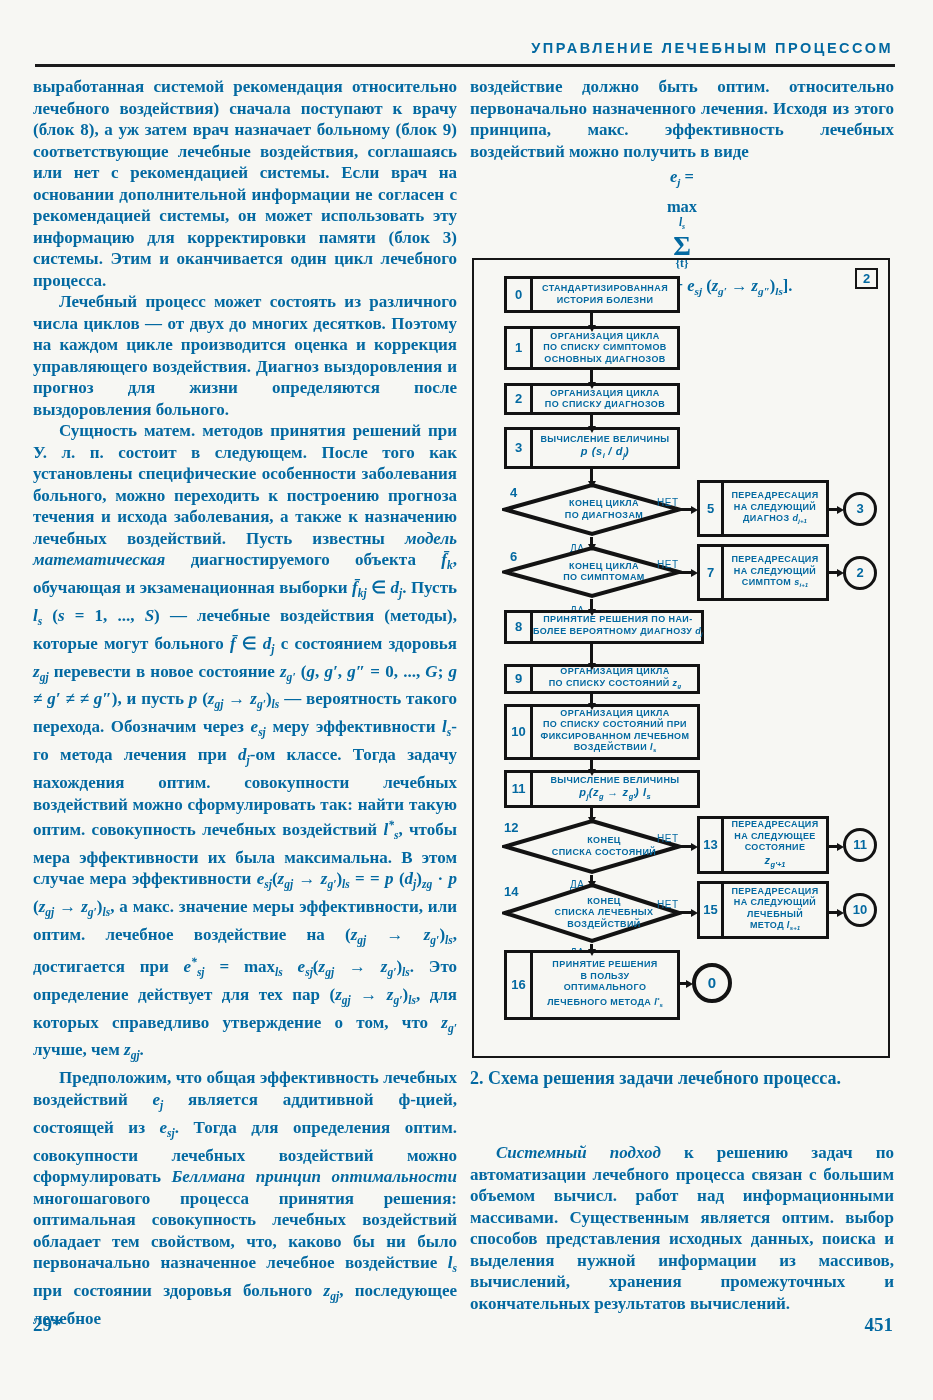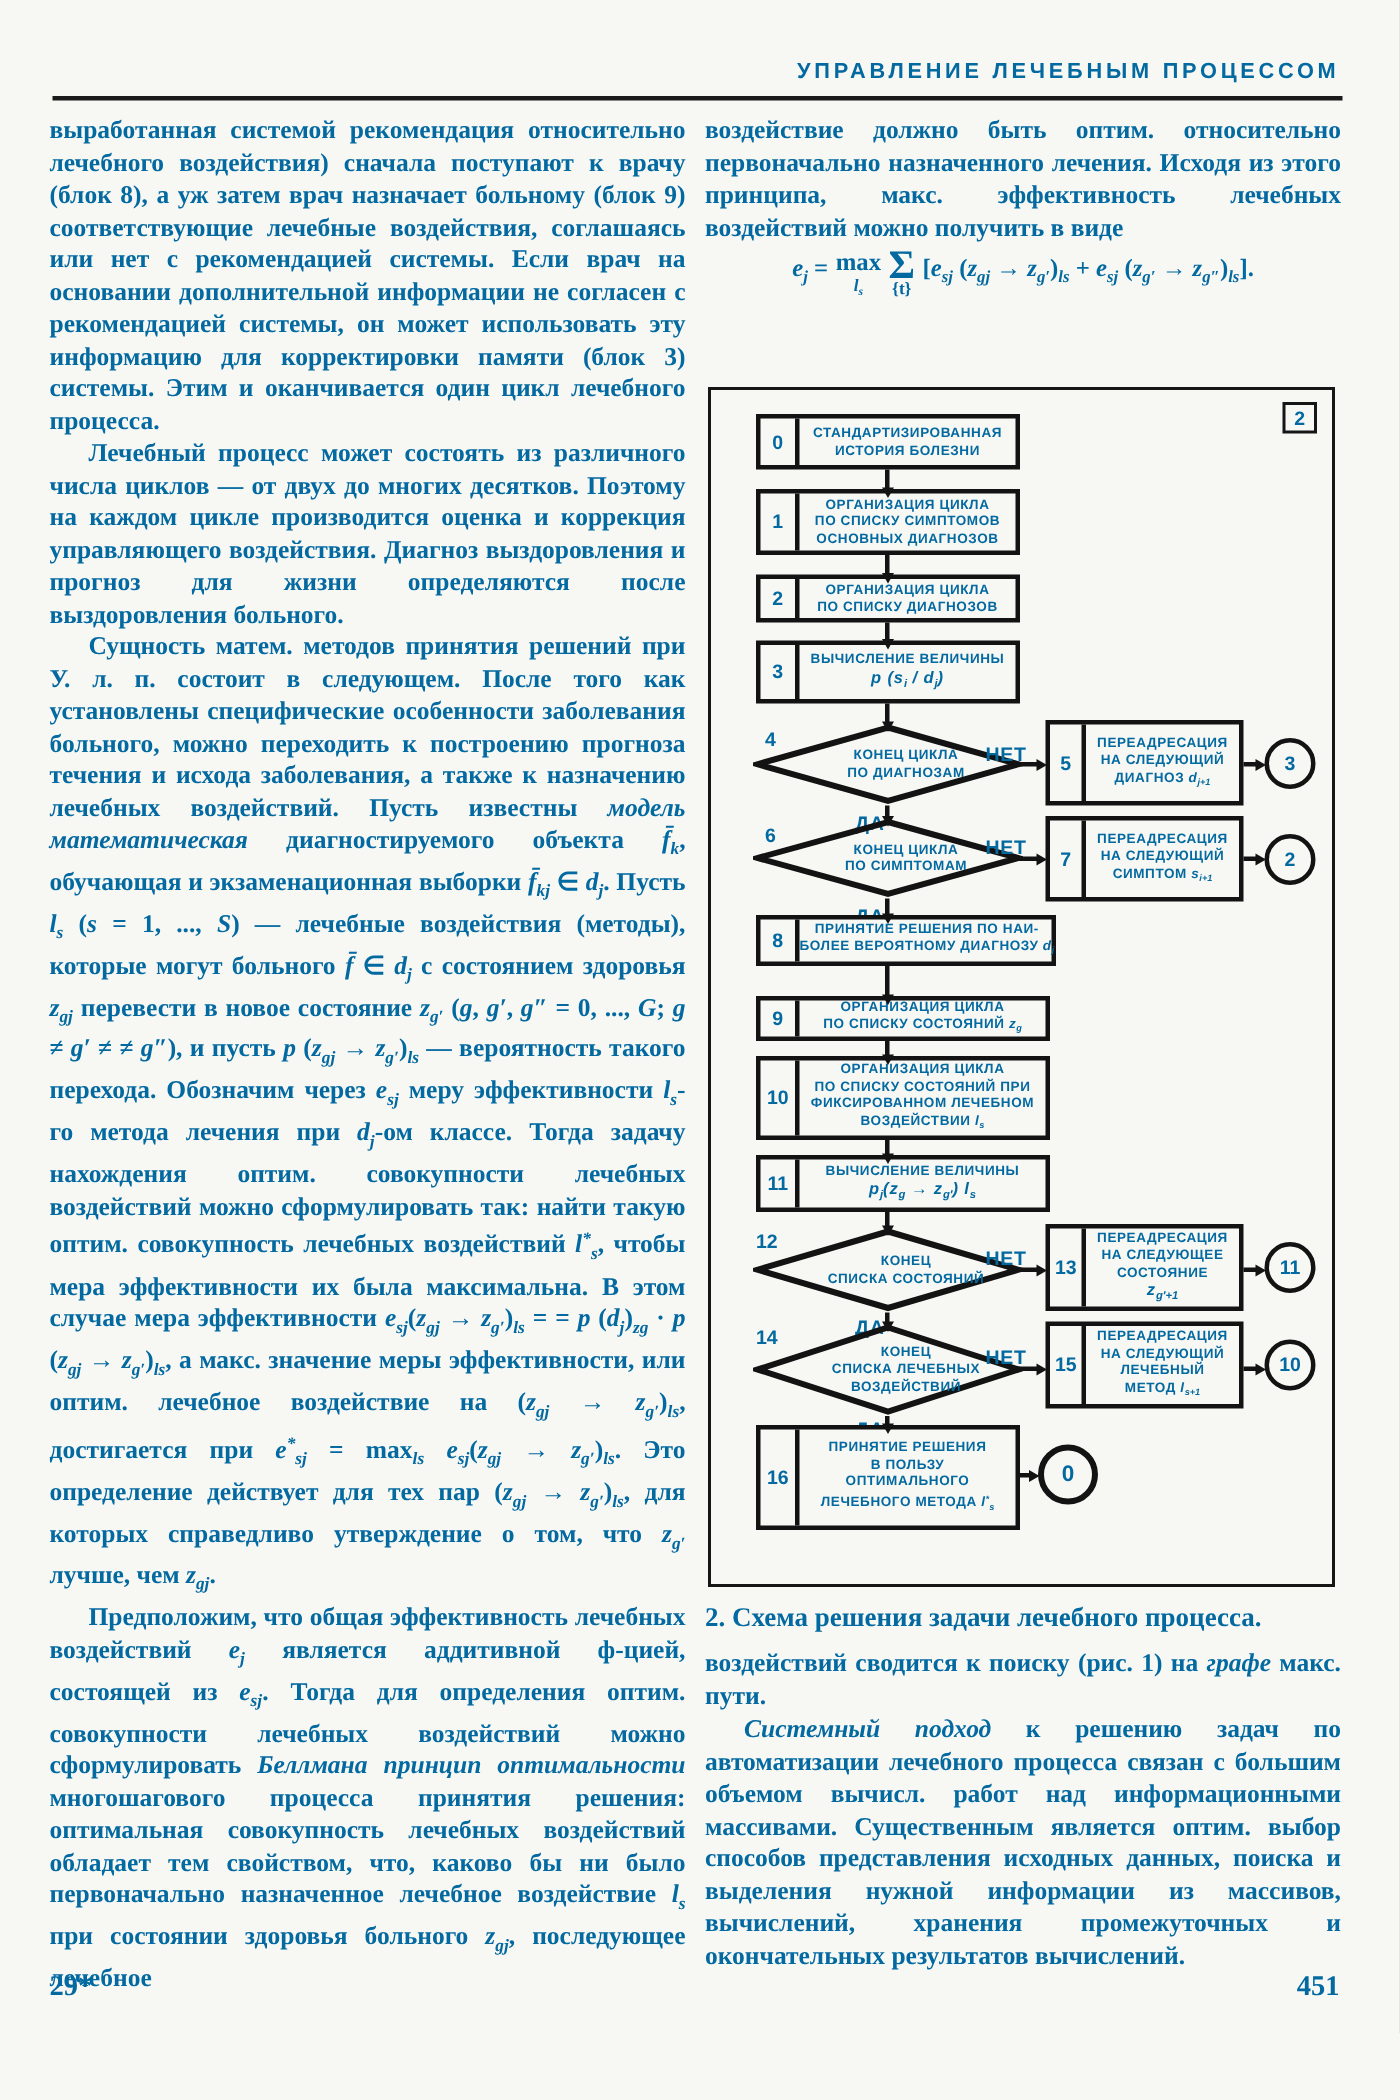--- a/index.html
+++ b/index.html
@@ -13,21 +13,21 @@
   .col-left{left:33px;}
   .col-right{left:470px;height:1270px;}
   .para{margin:0;}
   .ind{text-indent:26px;}
   .abs{position:absolute;left:0;width:100%;}
   .it{font-style:italic;}
   .sb{font-size:0.68em;vertical-align:-0.38em;letter-spacing:0;}
   .sp{font-size:0.68em;vertical-align:0.5em;letter-spacing:0;}
   
   .frm{display:flex;justify-content:center;align-items:center;gap:5px;font-size:16.5px;
-       font-weight:700;text-align:center;}
+       font-weight:700;text-align:center;flex-direction:column;}
   .stack{display:inline-flex;flex-direction:column;align-items:center;line-height:1;}
   .stack .under{font-size:11.5px;margin-top:2px;}
   .sigma{font-size:27px;line-height:20px;}
   .caption{font-size:18px;font-weight:700;}
   .pgnum{position:absolute;bottom:64px;font-size:19px;font-weight:700;}
   .pg-l{left:33px;} .pg-r{right:40px;}
   
   .fig{position:absolute;left:2px;top:182px;width:418px;height:800px;
        border:2px solid #161616;box-sizing:border-box;
        font-family:"Liberation Sans",sans-serif;}
@@ -49,21 +49,21 @@
   .circ{position:absolute;border:3px solid #131313;border-radius:50%;background:#f7f7f3;
         display:flex;align-items:center;justify-content:center;font-weight:700;font-size:13px;}
   .arrv{position:absolute;width:3px;background:#131313;}
   .arrv::after{content:"";position:absolute;left:50%;transform:translateX(-50%);bottom:-6px;
       border-left:4.5px solid transparent;border-right:4.5px solid transparent;
       border-top:7px solid #131313;}
   .arrh{position:absolute;height:3px;background:#131313;}
   .arrh::after{content:"";position:absolute;right:-6px;top:50%;transform:translateY(-50%);
       border-top:4.5px solid transparent;border-bottom:4.5px solid transparent;
       border-left:7px solid #131313;}
-  .lbl{position:absolute;font-weight:700;font-size:13px;letter-spacing:0.5px;}
+  .lbl{position:absolute;font-weight:400;font-size:10px;letter-spacing:0.5px;}
   .dnum{position:absolute;font-weight:700;font-size:13px;}
 </style>
 </head>
 <body>
 
 <div class="page">
 
   <div class="hdr">УПРАВЛЕНИЕ ЛЕЧЕБНЫМ ПРОЦЕССОМ</div>
   <div class="rule"></div>
 
@@ -275,19 +275,18 @@
       <div class="arrh" style="left:205px;top:311px;width:13px;"></div>
       <div class="arrh" style="left:355px;top:311px;width:9px;"></div>
       <div class="arrh" style="left:205px;top:585px;width:13px;"></div>
       <div class="arrh" style="left:355px;top:585px;width:9px;"></div>
       <div class="arrh" style="left:205px;top:651px;width:13px;"></div>
       <div class="arrh" style="left:355px;top:651px;width:9px;"></div>
       <div class="arrh" style="left:206px;top:722px;width:7px;"></div>
     </div>
 
     <p class="para abs caption" style="top:992px;text-align:left;">2. Схема решения задачи лечебного процесса.</p>
-    <p class="para abs" style="top:1022px;"><span>воздействий сводится к поиску (рис. 1) на </span><span class="it">графе</span><span> макс. пути.</span></p>
     <p class="para abs ind" style="top:1066px;"><span class="it">Системный подход</span><span> к решению задач по автоматизации лечебного процесса связан с большим объемом вычисл. работ над информационными массивами. Существенным является оптим. выбор способов представления исходных данных, поиска и выделения нужной информации из массивов, вычислений, хранения промежуточных и окончательных результатов вычислений.</span></p>
   </div>
 
   <div class="pgnum pg-l">29*</div>
   <div class="pgnum pg-r">451</div>
 </div>
 
 </body></html>

